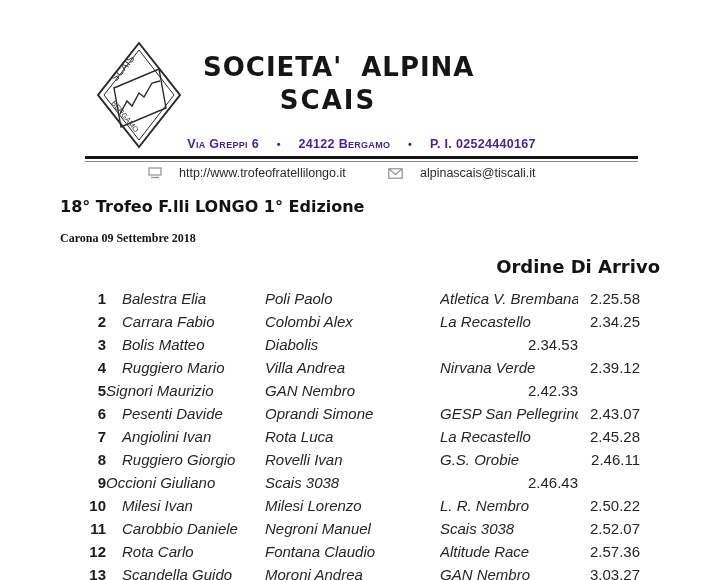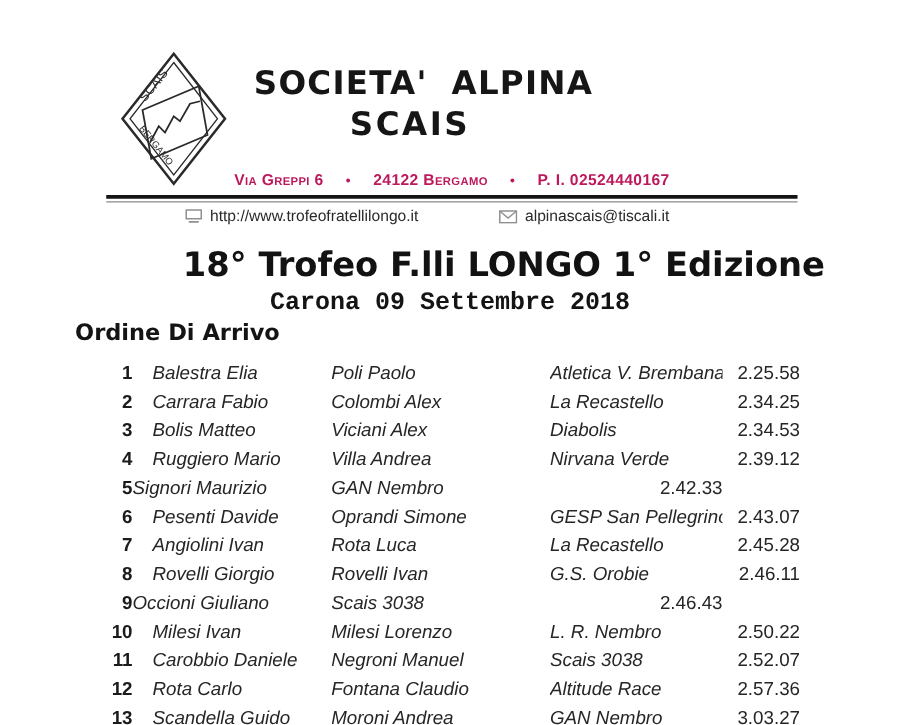--- a/index.html
+++ b/index.html
@@ -9,40 +9,40 @@
 
   
   .logo { position:absolute; left:94px; top:40px; width:90px; height:110px; }
   .org-block { position:absolute; left:168px; top:52px; width:250px; text-align:center;margin-left:35px; }
   .org-line1 { font-family:"DejaVu Sans", sans-serif; font-weight:bold; font-size:26px;
                letter-spacing:1px; word-spacing:9px; color:#161616; white-space:nowrap; }
   .org-line2 { font-family:"DejaVu Sans", sans-serif; font-weight:bold; font-size:26px;
                letter-spacing:2px; color:#161616; margin-top:3px; }
 
   .address-line { position:absolute; left:85px; top:137px; width:553px; text-align:center;
-                  font-variant:small-caps; font-weight:bold; font-size:12.5px; color:#be185d;
+                  font-variant:small-caps; font-weight:bold; font-size:12.5px; color:#4c1d95;
                   letter-spacing:0.3px; white-space:nowrap; }
   .address-line .sep { display:inline-block; margin:0 14px; font-size:11px; }
 
   .rule-thick { position:absolute; left:85px; top:156px; width:553px; height:3px; background:#141414; }
   .rule-thin  { position:absolute; left:85px; top:161px; width:553px; height:1px; background:#8a8a8a; }
 
   .contact-row { position:absolute; left:85px; top:166px; width:553px; height:18px; font-size:12.5px; color:#2a2a2a; }
-  .contact { position:absolute; display:flex; align-items:center; gap:6px; white-space:nowrap; }
+  .contact { position:absolute; display:flex; align-items:center; gap:17px; white-space:nowrap; }
   .contact.web { left:63px; }
-  .contact.mail { left:314px; }
+  .contact.mail { left:303px; }
   .mini-icon { display:inline-block; flex:0 0 auto; opacity:0.65; }
 
   
-  .event-title { position:absolute; left:60px; top:197px; width:600px; text-align:right;
-                 font-family:"DejaVu Sans", sans-serif; font-weight:bold; font-size:27px;
+  .event-title { position:absolute; left:60px; top:197px; width:600px; text-align:left;
+                 font-family:"DejaVu Sans", sans-serif; font-weight:bold; font-size:16px;
                  letter-spacing:0px; color:#121212; white-space:nowrap; }
-  .event-date  { position:absolute; left:60px; top:231px; width:600px; text-align:center;
-                 font-family:Liberation Mono, monospace; font-weight:bold; font-size:20px; color:#141414; }
-  .event-section { position:absolute; left:60px; top:256px; width:600px; text-align:left;
+  .event-date  { position:absolute; left:60px; top:231px; width:600px; text-align:left;
+                 font-family:Liberation Serif, serif; font-weight:bold; font-size:12px; color:#141414; }
+  .event-section { position:absolute; left:60px; top:256px; width:600px; text-align:right;
                  font-family:"DejaVu Sans", sans-serif; font-weight:bold; font-size:18px; color:#141414; }
 
   
   .results { position:absolute; left:85px; top:287px; width:555px; }
   .result-row { display:grid; grid-template-columns:21px 159px 175px 138px 62px;
                 height:23px; align-items:center; font-size:15px; color:#262626; }
   .cell-rank { text-align:right; font-weight:bold; color:#1b1b1b; }
   .cell-a1 { padding-left:16px; }
   .cell-a1, .cell-a2, .cell-team { white-space:nowrap; overflow:hidden;font-style:italic; }
   .cell-time { text-align:right; }
@@ -111,21 +111,20 @@
       <span class="cell-rank">2</span>
       <span class="cell-a1">Carrara Fabio</span>
       <span class="cell-a2">Colombi Alex</span>
       <span class="cell-team">La Recastello</span>
       <span class="cell-time">2.34.25</span>
     </div>
 
     <div class="result-row">
       <span class="cell-rank">3</span>
       <span class="cell-a1">Bolis Matteo</span>
-      <span class="cell-a2">Viciani Alex</span>
       <span class="cell-team">Diabolis</span>
       <span class="cell-time">2.34.53</span>
     </div>
 
     <div class="result-row">
       <span class="cell-rank">4</span>
       <span class="cell-a1">Ruggiero Mario</span>
       <span class="cell-a2">Villa Andrea</span>
       <span class="cell-team">Nirvana Verde</span>
       <span class="cell-time">2.39.12</span>
@@ -149,21 +148,21 @@
     <div class="result-row">
       <span class="cell-rank">7</span>
       <span class="cell-a1">Angiolini Ivan</span>
       <span class="cell-a2">Rota Luca</span>
       <span class="cell-team">La Recastello</span>
       <span class="cell-time">2.45.28</span>
     </div>
 
     <div class="result-row">
       <span class="cell-rank">8</span>
-      <span class="cell-a1">Rovelli Giorgio</span>
+      <span class="cell-a1">Ruggiero Giorgio</span>
       <span class="cell-a2">Rovelli Ivan</span>
       <span class="cell-team">G.S. Orobie</span>
       <span class="cell-time">2.46.11</span>
     </div>
 
     <div class="result-row">
       <span class="cell-rank">9</span>
       <span class="cell-a2">Occioni Giuliano</span>
       <span class="cell-team">Scais 3038</span>
       <span class="cell-time">2.46.43</span>

